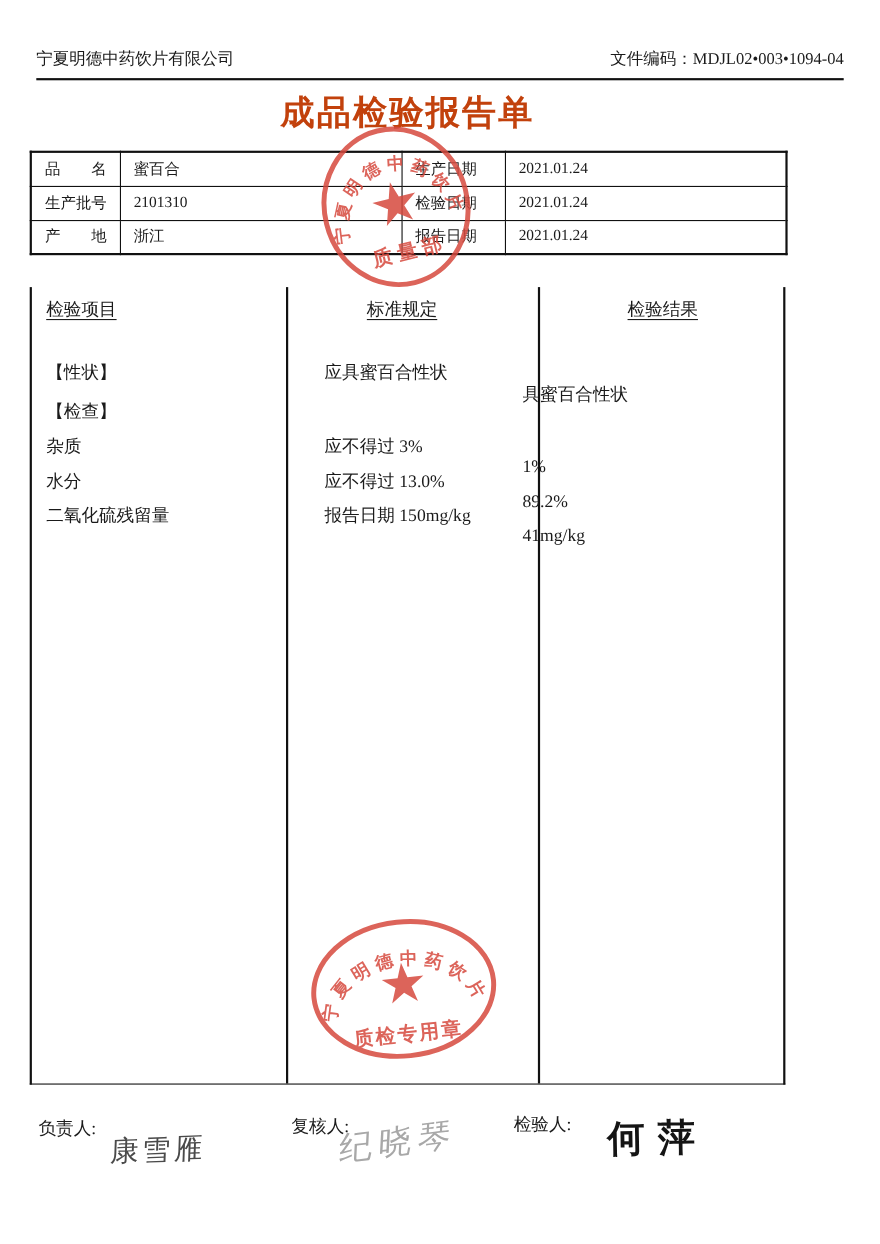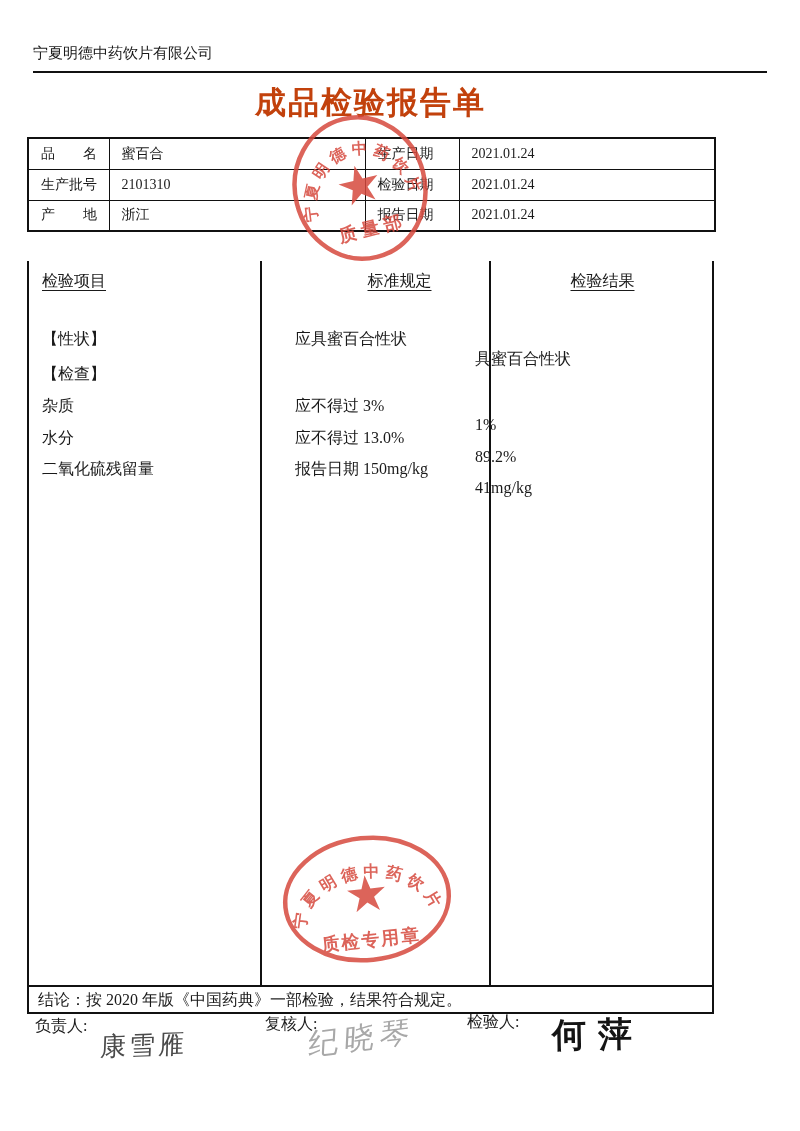--- a/index.html
+++ b/index.html
@@ -66,21 +66,21 @@
   .vline { position: absolute; top: 0; bottom: 0; width: 1.5px; background: #111; }
   .vline.v1 { left: 231px; }
   .vline.v2 { left: 460px; }
   .col-head {
     position: absolute; top: 10px;
     font-size: 16px;
     text-decoration: underline;
     text-underline-offset: 4px;
   }
   .col-head.h1 { left: 13px; }
-  .col-head.h2 { left: 231px; width: 211px; text-align: center; margin-left: 34px; }
+  .col-head.h2 { left: 231px; width: 211px; text-align: center; }
   .col-head.h3 { left: 460px; width: 227px; text-align: center; }
   .rrow { position: absolute; left: 0; width: 100%; font-size: 16px; }
   .rrow .c1 { position: absolute; left: 13px; white-space: nowrap; }
   .rrow .c2 { position: absolute; left: 243px; white-space: nowrap; margin-left: 23px; }
   .rrow .c3 { position: absolute; left: 446px; white-space: nowrap; margin-top: 20px; }
   
   .conclusion {
     position: absolute;
     left: 27px; top: 986px;
     width: 687px; height: 28px;
@@ -119,20 +119,21 @@
   .stamp.bottom-stamp { left: 280px; top: 833px; transform: rotate(-6deg); }
   .stamp text { font-family: "Liberation Sans", "DejaVu Sans", sans-serif; font-weight: 700; }
 </style>
 </head>
 <body>
 
 <div class="page">
 
   <div class="header">
     <span>宁夏明德中药饮片有限公司</span>
+    <span>文件编码：MDJL02•003•1094-04</span>
   </div>
 
   <div class="doc-title">成品检验报告单</div>
 
   <table class="info">
     <colgroup>
         <col style="width:81px">
         <col style="width:256px">
         <col style="width:94px">
         <col style="width:256px">
@@ -187,21 +188,20 @@
       <span class="c2">应不得过 13.0%</span>
       <span class="c3">89.2%</span>
     </div>
     <div class="rrow" style="top:198px">
       <span class="c1">二氧化硫残留量</span>
       <span class="c2">报告日期 150mg/kg</span>
       <span class="c3">41mg/kg</span>
     </div>
   </div>
 
-  <div class="conclusion">结论：按 2020 年版《中国药典》一部检验，结果符合规定。</div>
 
   <div class="sig-label" style="left:35px; top:1016px">负责人:</div>
   <div class="sig resp">康雪雁</div>
   <div class="sig-label" style="left:265px; top:1014px">复核人:</div>
   <div class="sig rev">纪晓琴</div>
   <div class="sig-label" style="left:467px; top:1012px">检验人:</div>
   <div class="sig insp">何萍</div>
 
   <svg class="stamp top-stamp" width="142" height="152" viewBox="0 0 142 152">
     <ellipse cx="71" cy="76" rx="65" ry="71" fill="none" stroke="#d6493e" stroke-width="4.5"></ellipse>

